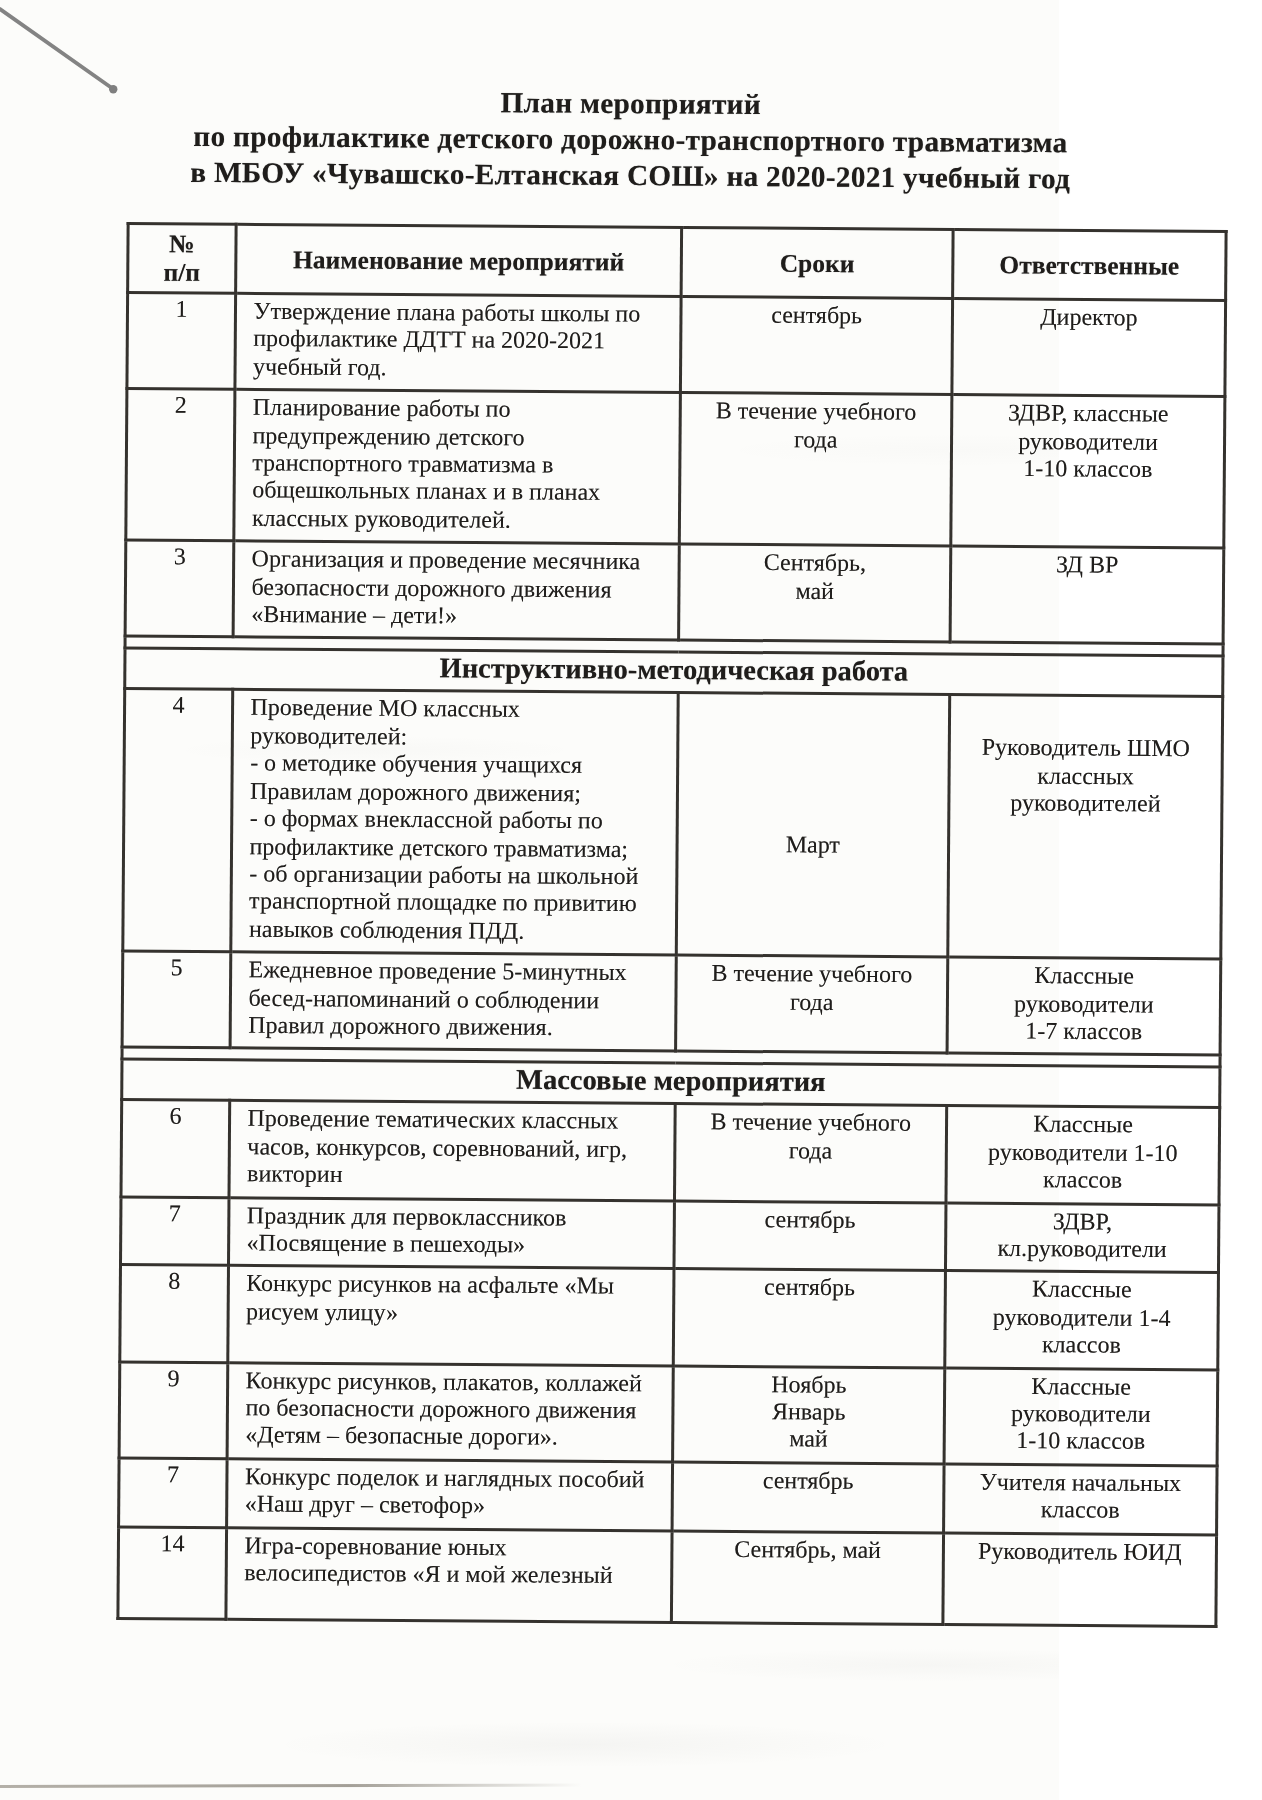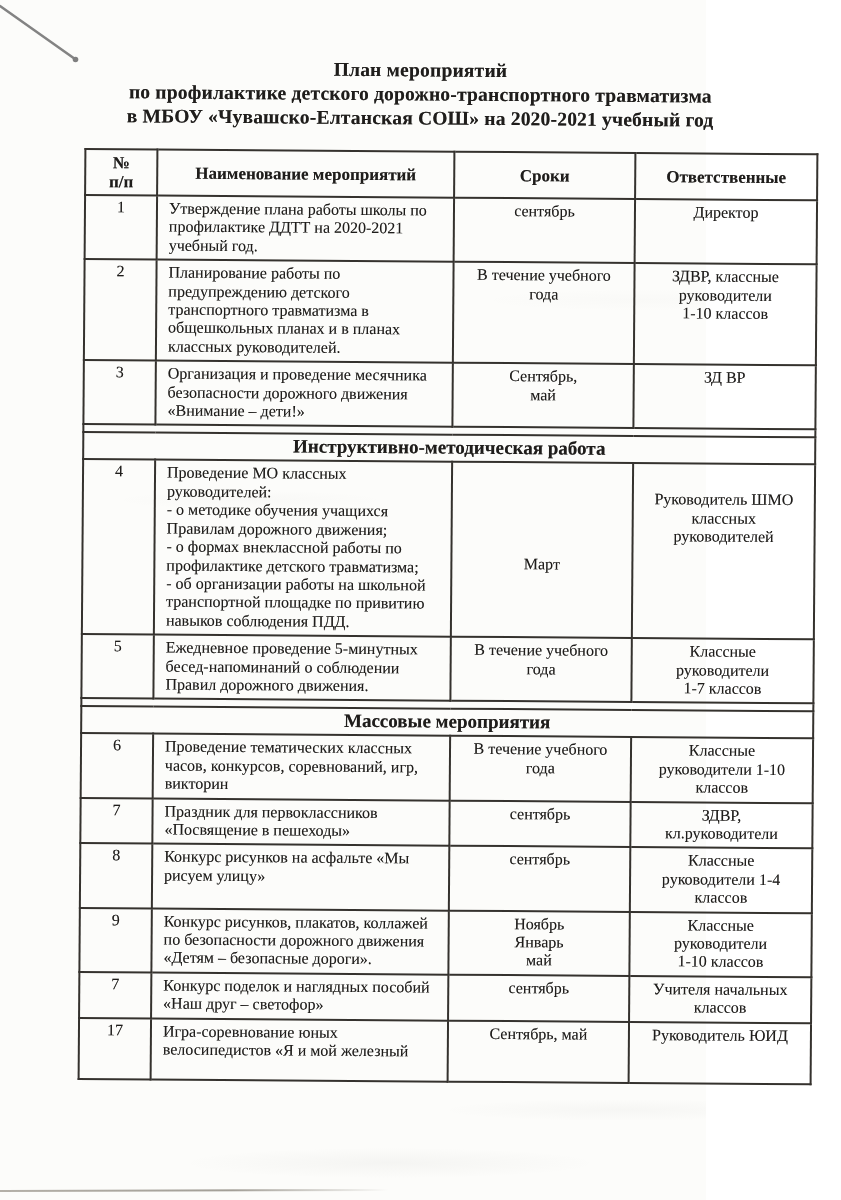--- a/index.html
+++ b/index.html
@@ -223,21 +223,21 @@
 1-10 классов</td>
           </tr>
           <tr class="item-row row-10">
             <td class="cell-num">7</td>
             <td class="cell-name">Конкурс поделок и наглядных пособий «Наш друг – светофор»</td>
             <td class="cell-terms">сентябрь</td>
             <td class="cell-resp">Учителя начальных
 классов</td>
           </tr>
           <tr class="item-row row-11">
-            <td class="cell-num">17</td>
+            <td class="cell-num">14</td>
             <td class="cell-name">Игра-соревнование юных велосипедистов «Я и мой железный</td>
             <td class="cell-terms">Сентябрь, май</td>
             <td class="cell-resp">Руководитель ЮИД</td>
           </tr>
         </tbody>
     </table>
 
   </div>
 
   <div class="scan-line-bottom"></div>

